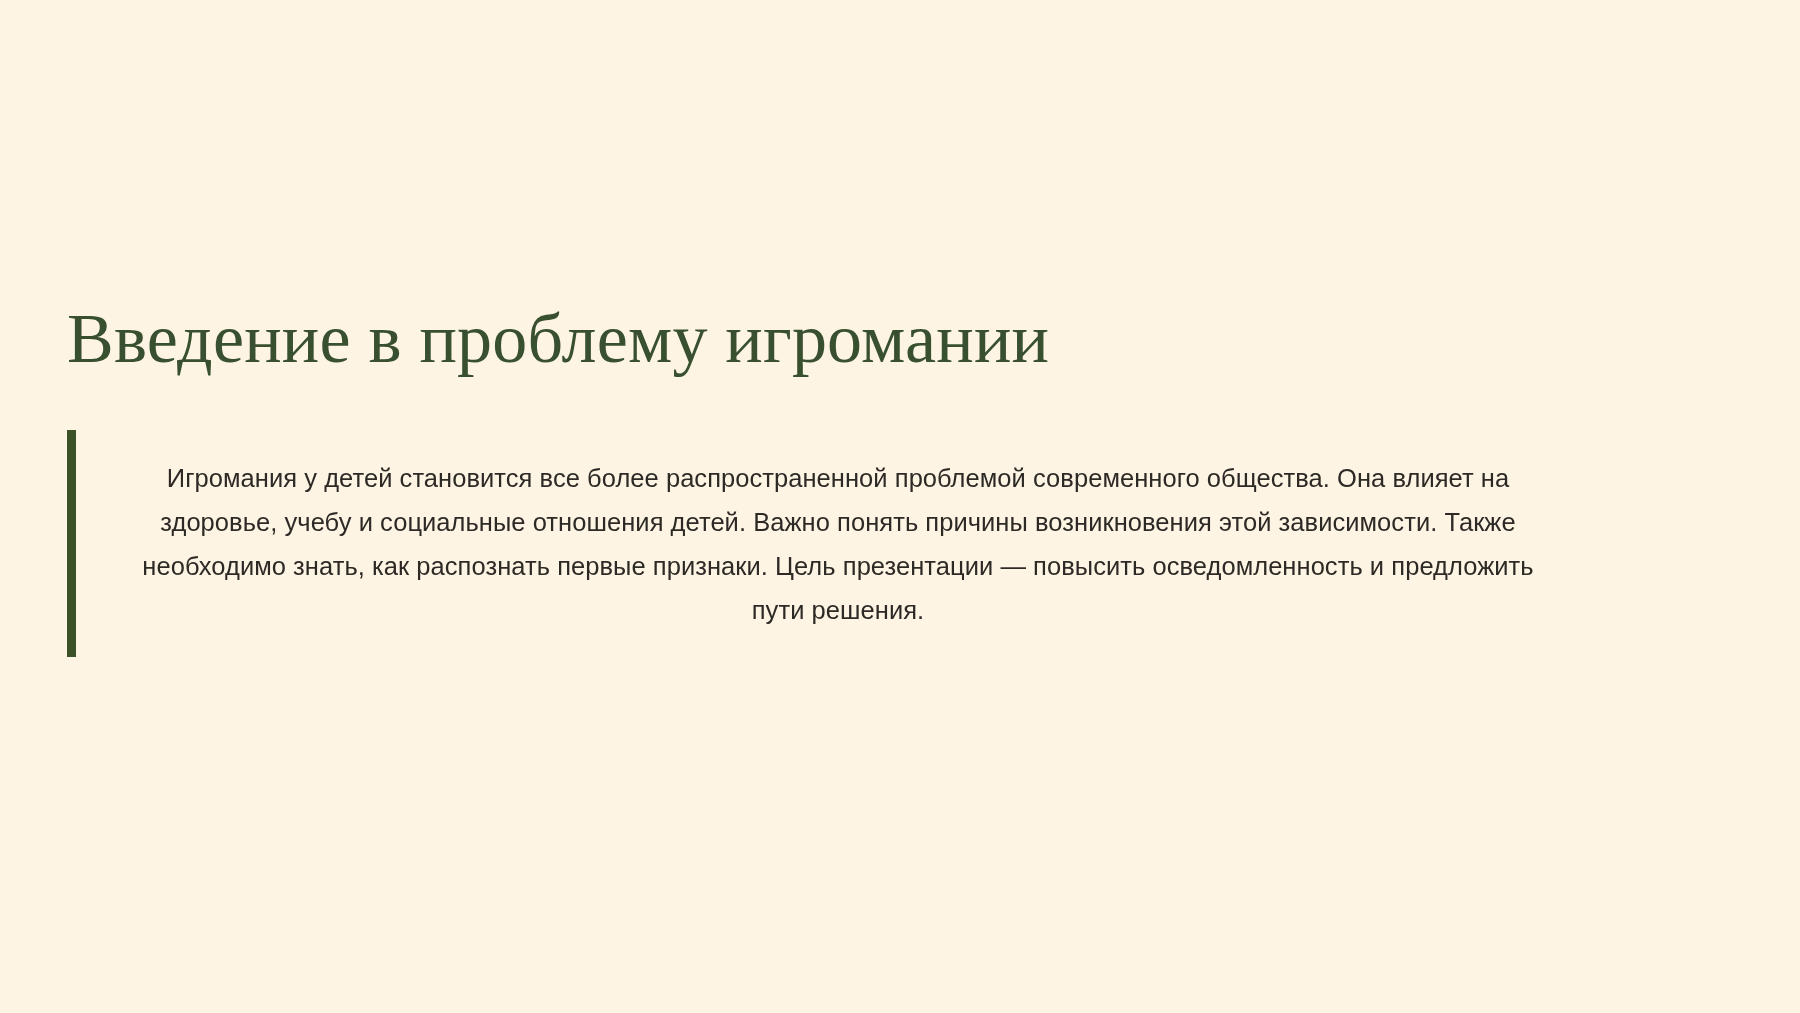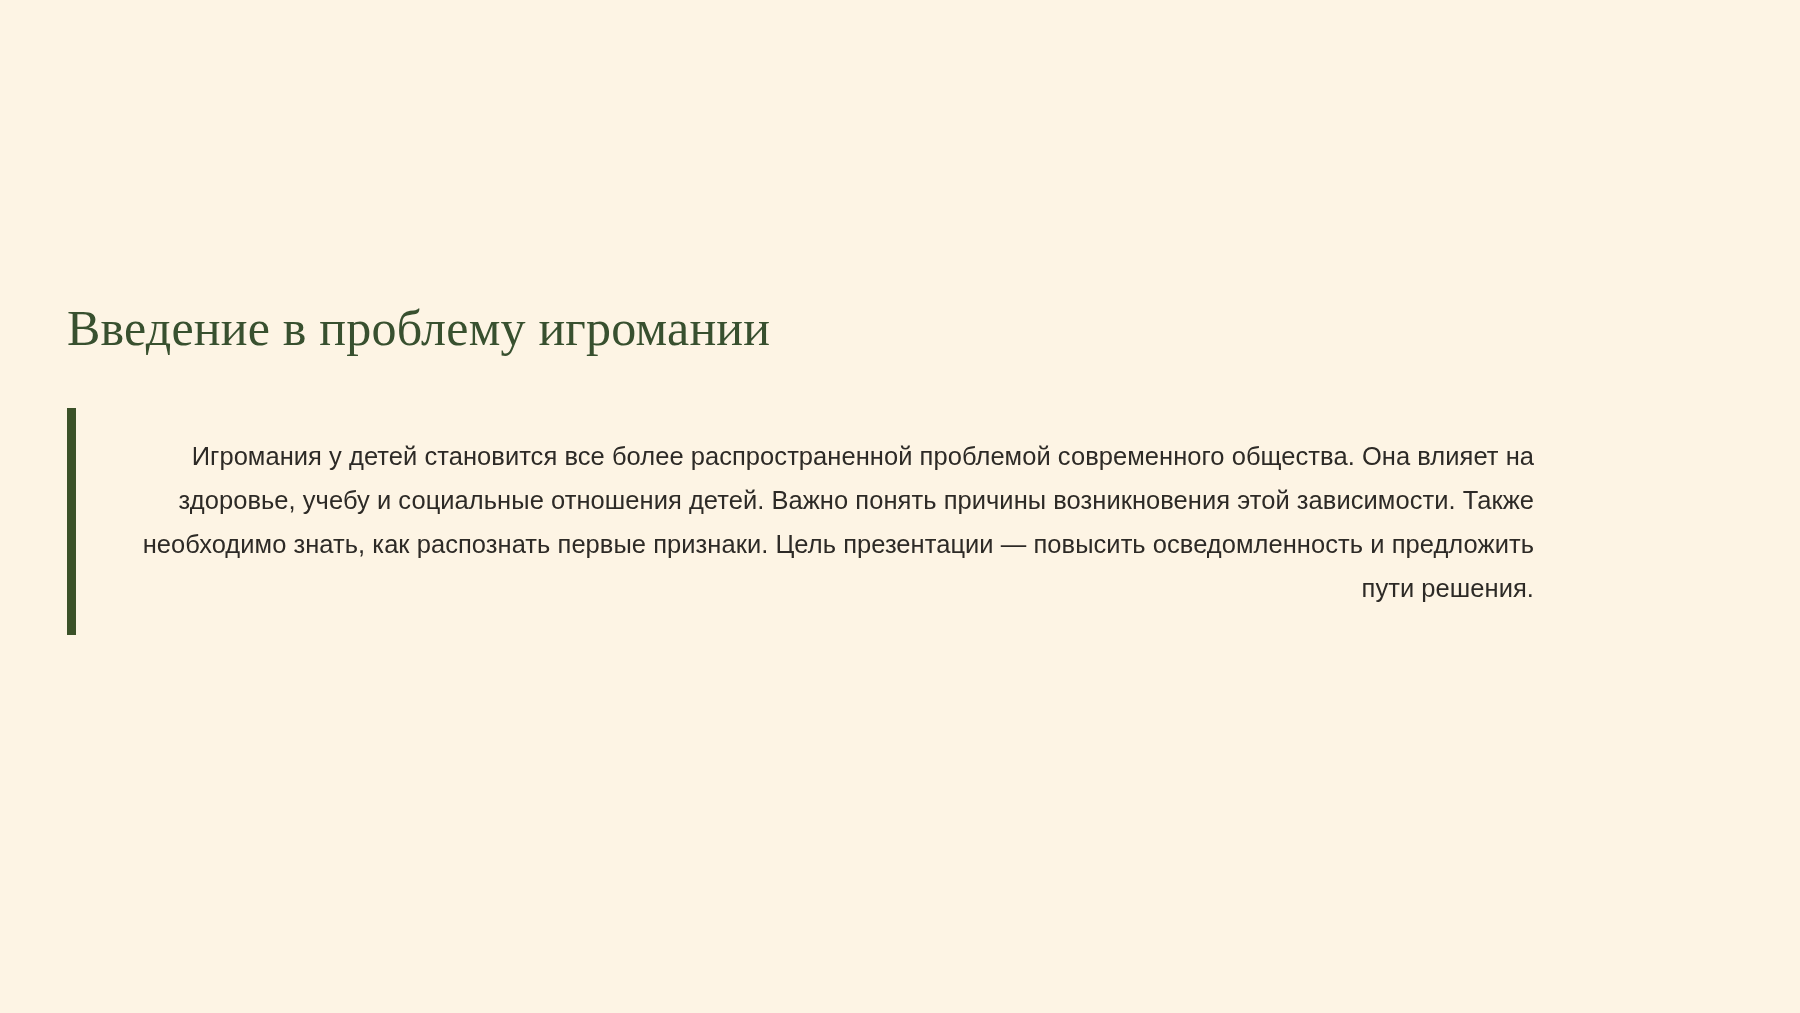--- a/index.html
+++ b/index.html
@@ -26,21 +26,21 @@
 
   .slide-body {
     position: absolute;
     left: 67px;
     top: 300px;
     width: 1660px;
   }
 
   .slide-title {
     font-family: "Liberation Serif", "DejaVu Serif", serif;
-    font-size: 50px;
+    font-size: 70px;
     line-height: 1.12;
     font-weight: 400;
     color: #38502f;
     letter-spacing: 0.2px;
     margin: 0 0 52px 0;
     white-space: nowrap;
   }
 
   .quote-block {
     position: relative;
@@ -50,28 +50,28 @@
 
   .accent-bar {
     flex: 0 0 auto;
     width: 9px;
     background: #3b5128;
     border-radius: 0;
   }
 
   .body-copy {
     flex: 1 1 auto;
-    padding-left: 38px;
+    padding-left: 52px;
     font-family: "Liberation Sans", "DejaVu Sans", sans-serif;
     font-size: 25.5px;
     line-height: 44px;
     font-weight: 400;
     color: #2d2a26;
     max-width: 1420px;
-    text-align: right;
+    text-align: center;
     letter-spacing: 0.05px;
   }
 </style>
 </head>
 <body>
 
 <div class="slide">
 
   <div class="slide-body">
 

